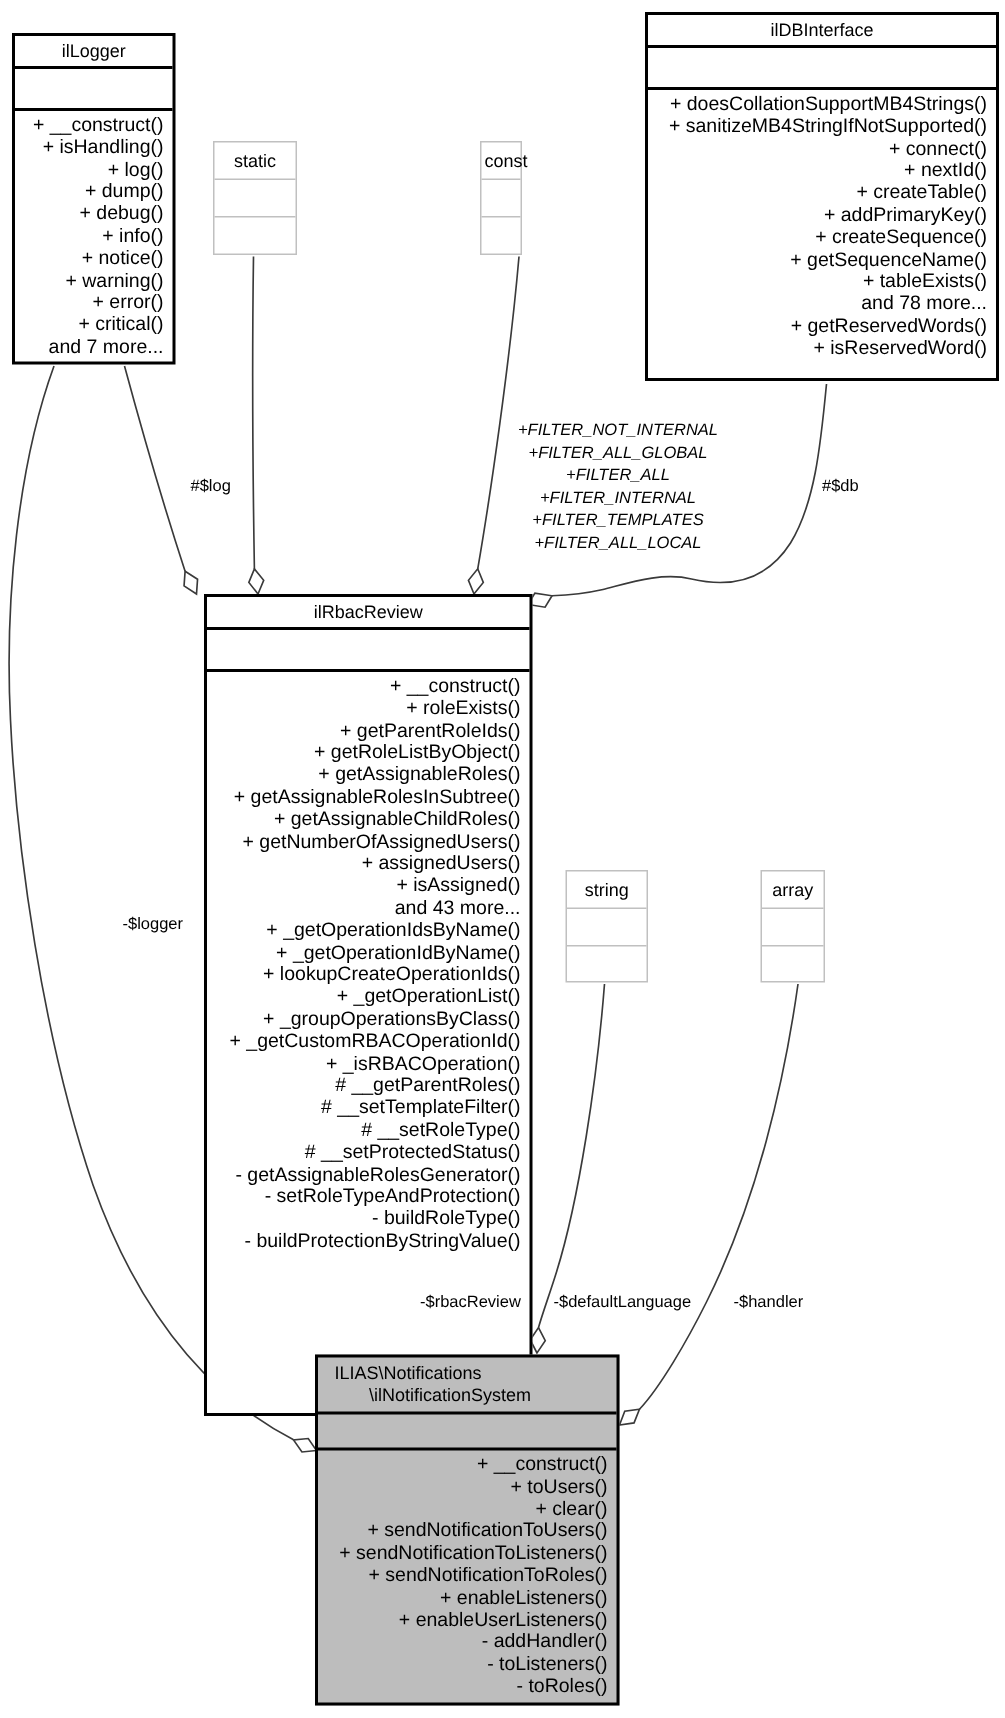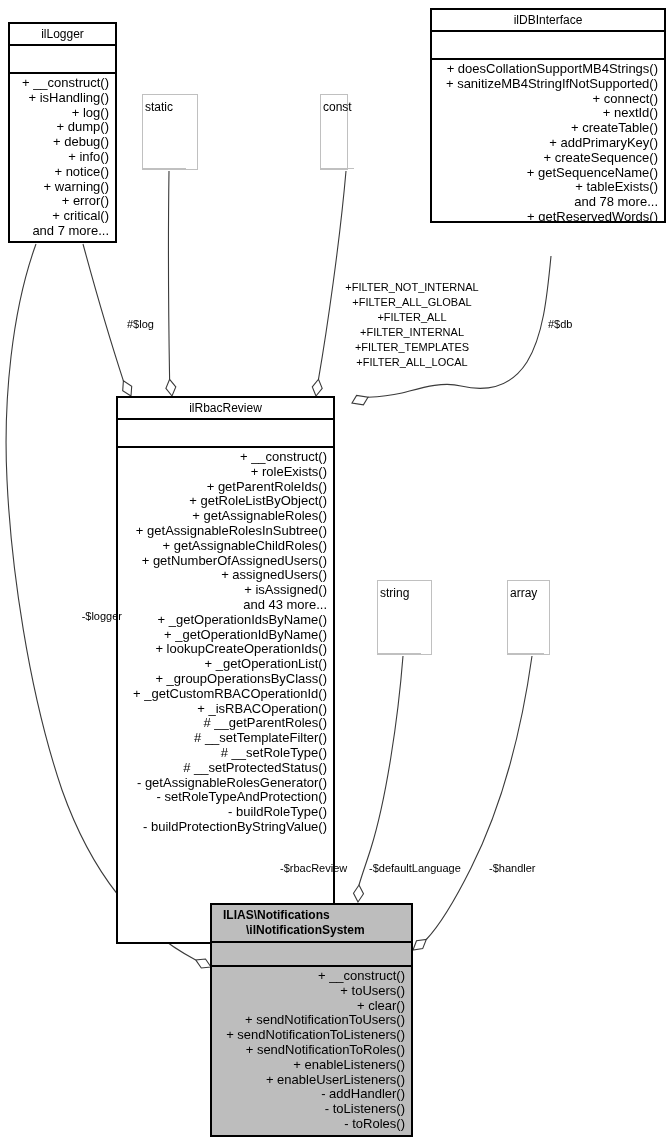--- a/index.html
+++ b/index.html
@@ -12,47 +12,47 @@
 
   .uml-class{
     position:absolute;background:#ffffff;border:2px solid #000;
     display:flex;flex-direction:column;box-sizing:border-box;
   }
   .uml-class.highlight{background:#bdbdbd;}
   .uml-title{
     border-bottom:2px solid #000;text-align:center;font-size:12px;
     padding:3px 2px;white-space:nowrap;overflow:hidden;flex:0 0 auto;
   }
-  .uml-title.two-line{text-align:left;padding:3px 0;line-height:15px;font-weight:bold;}
+  .uml-title.two-line{text-align:left;padding:3px 0;line-height:15px;}
   .uml-title .tl1{padding-left:11px;white-space:nowrap;}
   .uml-title .tl2{padding-left:34px;white-space:nowrap;}
   .uml-attrs{border-bottom:2px solid #000;flex:0 0 auto;}
   .uml-methods{
     flex:1 1 auto;padding:2px 6px;font-size:13px;line-height:14.8px;
     overflow:hidden;text-align:right;
   }
   .uml-line{white-space:nowrap;}
 
   .uml-small{
     position:absolute;background:#ffffff;border:1px solid #c0c0c0;
-    box-sizing:border-box;display:flex;flex-direction:row;
+    box-sizing:border-box;display:flex;flex-direction:column;
   }
   .uml-small .s-title{
     border-bottom:1px solid #c0c0c0;text-align:center;font-size:12px;
     padding:5px 2px;flex:0 0 auto;
   }
   .uml-small .s-row{border-bottom:1px solid #c0c0c0;flex:1 1 auto;}
   .uml-small .s-row:last-child{border-bottom:none;}
 
   .edge-label{
     position:absolute;font-size:11px;line-height:15px;white-space:nowrap;
     color:#000;
   }
   .edge-label.centered{text-align:center;white-space:normal;}
-  .edge-label.centered .uml-line{white-space:nowrap;}
+  .edge-label.centered .uml-line{white-space:nowrap;font-style:italic;}
 </style>
 </head>
 <body>
 
 <div id="canvas">
 
   <svg id="edges-svg" viewBox="0 0 670 1145" xmlns="http://www.w3.org/2000/svg">
     <g fill="none" stroke="#3a3a3a" stroke-width="1.1">
       <path d="M 83 244 C 96 292, 112 346, 123.4 380.8"></path>
       <path d="M 36 244 C 12 310, 3 400, 7 480 C 11 565, 28 690, 62 790 C 94 880, 142 932, 195.7 959.9"></path>
@@ -98,40 +98,40 @@
     <div class="s-row"></div>
     <div class="s-row"></div>
   </div>
 
   <div class="uml-small" style="left:320px;top:94px;width:28px;height:76px">
     <div class="s-title">const</div>
     <div class="s-row"></div>
     <div class="s-row"></div>
   </div>
 
-  <div class="uml-class" style="left:430px;top:8px;width:236px;height:215px">
+  <div class="uml-class" style="left:430px;top:8px;width:236px;height:246px">
     <div class="uml-title">ilDBInterface</div>
     <div class="uml-attrs" style="height:26px"></div>
     <div class="uml-methods">
         <div class="uml-line">+ doesCollationSupportMB4Strings()</div>
         <div class="uml-line">+ sanitizeMB4StringIfNotSupported()</div>
         <div class="uml-line">+ connect()</div>
         <div class="uml-line">+ nextId()</div>
         <div class="uml-line">+ createTable()</div>
         <div class="uml-line">+ addPrimaryKey()</div>
         <div class="uml-line">+ createSequence()</div>
         <div class="uml-line">+ getSequenceName()</div>
         <div class="uml-line">+ tableExists()</div>
         <div class="uml-line">and 78 more...</div>
         <div class="uml-line">+ getReservedWords()</div>
         <div class="uml-line">+ isReservedWord()</div>
       </div>
   </div>
 
-  <div class="uml-class" style="left:116px;top:396px;width:219px;height:548px">
+  <div class="uml-class" style="left:136px;top:396px;width:219px;height:548px">
     <div class="uml-title">ilRbacReview</div>
     <div class="uml-attrs" style="height:26px"></div>
     <div class="uml-methods">
         <div class="uml-line">+ __construct()</div>
         <div class="uml-line">+ roleExists()</div>
         <div class="uml-line">+ getParentRoleIds()</div>
         <div class="uml-line">+ getRoleListByObject()</div>
         <div class="uml-line">+ getAssignableRoles()</div>
         <div class="uml-line">+ getAssignableRolesInSubtree()</div>
         <div class="uml-line">+ getAssignableChildRoles()</div>

